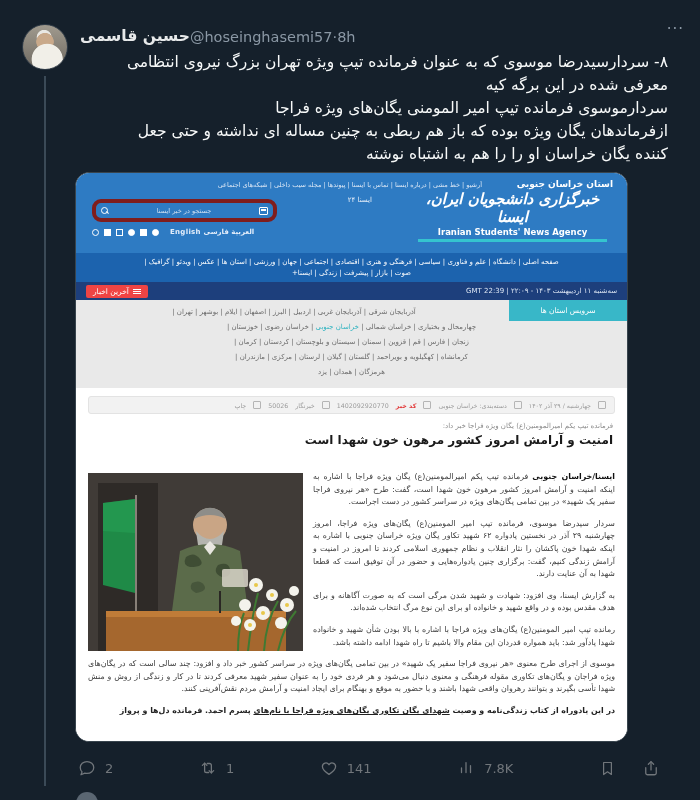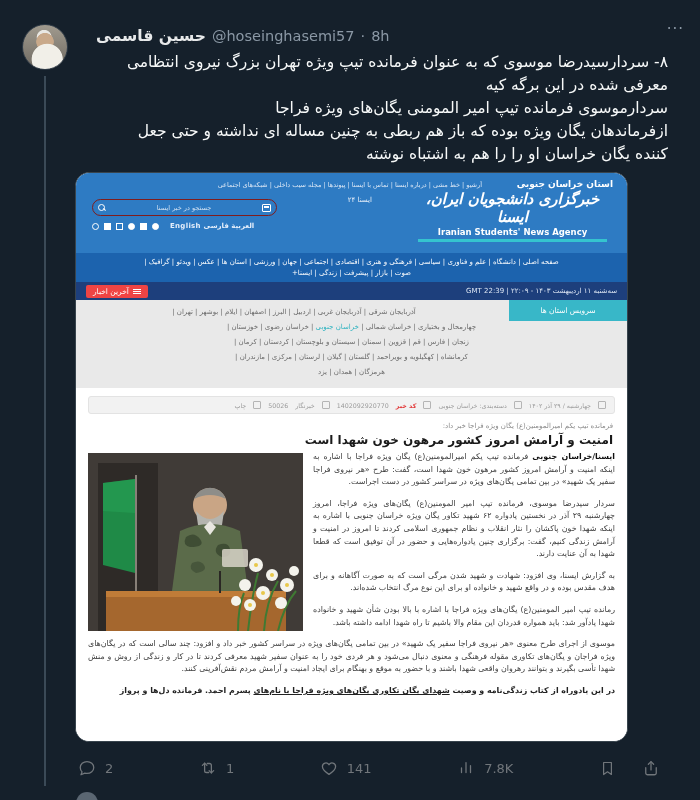--- a/index.html
+++ b/index.html
@@ -14,21 +14,21 @@
     position:absolute;left:22px;top:24px;width:46px;height:46px;border-radius:50%;
     background:
       radial-gradient(circle at 55% 78%, #f1efe8 0 36%, rgba(0,0,0,0) 38%),
       radial-gradient(circle at 50% 38%, #c9a98a 0 24%, rgba(0,0,0,0) 26%),
       radial-gradient(circle at 48% 28%, #e9e7e2 0 18%, rgba(0,0,0,0) 20%),
       linear-gradient(#a09a8e,#6f6a62);
     border:1px solid #2f3b47;box-sizing:border-box;
   }
   .thread-line{position:absolute;left:44px;top:76px;width:2px;height:710px;background:#3b4a57;}
   .next-avatar{position:absolute;left:76px;top:792px;width:22px;height:22px;border-radius:50%;background:#5a6672;}
-  .tweet-header{position:absolute;left:80px;top:27px;right:48px;display:flex;align-items:center;gap:6px;white-space:nowrap;margin-left:16px;}
+  .tweet-header{position:absolute;left:80px;top:27px;right:48px;display:flex;align-items:flex-end;white-space:nowrap;}
   .disp-name{color:#e7e9ea;font-weight:bold;font-size:15.5px;}
   .handle,.dot,.time{color:#8b98a5;font-size:14.5px;}
   .more-btn{position:absolute;right:16px;top:20px;color:#8b98a5;font-size:15px;letter-spacing:1px;cursor:pointer;}
   .tweet-text{position:absolute;top:51px;right:32px;left:10px;direction:rtl;color:#f7f9f9;font-size:15.5px;line-height:23px;}
   .tweet-text div{white-space:nowrap;}
 
   
   .media-card{
     position:absolute;left:75px;top:172px;width:553px;height:570px;
     border-radius:14px;overflow:hidden;background:#fff;border:1px solid #38444d;box-sizing:border-box;
@@ -36,21 +36,21 @@
   }
   .isna-header{height:80px;background:#2e7bc3;position:relative;color:#fff;direction:rtl;}
   .prov-label{position:absolute;top:6px;right:14px;font-size:9px;font-weight:bold;text-align:center;}
   .top-menu{position:absolute;top:8px;right:145px;left:105px;font-size:6.5px;color:#d9e6f5;text-align:right;white-space:nowrap;overflow:hidden;}
   .isna24{position:absolute;top:23px;right:255px;font-size:7px;color:#e8f0fa;}
   .logo-block{position:absolute;top:17px;right:12px;width:205px;text-align:center;}
   .logo-fa{font-family:"DejaVu Serif","Liberation Serif",serif;font-style:italic;font-weight:bold;font-size:15px;line-height:18px;}
   .logo-en{font-size:8.5px;font-weight:bold;margin-top:1px;direction:ltr;}
   .logo-underline{height:3px;background:#35c4cf;margin:2px 8px 0;}
   .search-block{position:absolute;top:26px;left:16px;width:185px;direction:ltr;}
-  .search-pill{height:15px;border:1px solid #7f1d1d;border-radius:9px;display:flex;align-items:center;padding:0 5px;gap:4px;}
+  .search-pill{height:15px;border:4px solid #7f1d1d;border-radius:9px;display:flex;align-items:center;padding:0 5px;gap:4px;}
   .search-ph{flex:1;text-align:center;font-size:6.5px;color:#cfe0f2;}
   .cal-ic{width:9px;height:8px;border:1px solid #fff;border-radius:1px;box-sizing:border-box;position:relative;}
   .cal-ic:before{content:"";position:absolute;top:1px;left:1px;right:1px;height:2px;background:#fff;}
   .mag-ic{width:8px;height:8px;position:relative;}
   .mag-ic:before{content:"";position:absolute;left:0;top:0;width:5px;height:5px;border:1px solid #fff;border-radius:50%;}
   .mag-ic:after{content:"";position:absolute;left:5px;top:5px;width:3px;height:1px;background:#fff;transform:rotate(45deg);}
   .social-row{margin-top:6px;display:flex;align-items:center;gap:5px;font-weight:bold;}
   .s-ic{width:7px;height:7px;border:1px solid #fff;box-sizing:border-box;display:inline-block;}
   .s-ic.round{border-radius:50%;}
   .s-ic.fill{background:#fff;}
@@ -65,21 +65,21 @@
   .provinces .prow{line-height:15px;white-space:nowrap;}
   .provinces .prow.first{padding-left:10px;padding-right:125px;}
   .hl{color:#2fb3c0;}
   .services-tab{position:absolute;top:0;right:0;width:118px;height:21px;background:#38b7c8;color:#fff;display:flex;align-items:center;justify-content:center;font-size:7.5px;}
   .article{background:#fff;height:363px;padding:8px 12px 0;direction:rtl;box-sizing:border-box;overflow:hidden;}
   .meta-bar{background:#f2f2f2;border:1px solid #e3e3e3;border-radius:3px;height:16px;display:flex;align-items:center;gap:7px;font-size:6.3px;color:#9a9a9a;padding:0 8px;}
   .m-ic{width:6px;height:6px;border:1px solid #b5b5b5;border-radius:1px;display:inline-block;flex:none;}
   .code-red{color:#e23b3b;font-weight:bold;}
   .ltr{direction:ltr;unicode-bidi:embed;}
   .kicker{font-size:7px;color:#8a8a8a;text-align:right;margin:8px 2px 3px;}
-  .headline{font-size:12px;font-weight:bold;color:#1a1a1a;text-align:right;margin:0 2px 4px;}
+  .headline{font-size:12px;font-weight:bold;color:#1a1a1a;text-align:right;margin:0 2px 24px;}
   .body-text{font-size:7.9px;color:#3c3c3c;line-height:12.6px;text-align:justify;}
   .body-text p{margin:0 0 9px;}
   .lead-label{font-weight:bold;color:#111;}
   .photo{float:left;width:215px;height:178px;margin:2px 10px 4px 0;background:#3a3734;}
   .p-bold{font-weight:bold;color:#222;}
   .p-bold u{text-decoration:underline;}
   
   .action-bar{position:absolute;left:78px;right:40px;top:750px;height:36px;display:flex;justify-content:space-between;align-items:center;color:#71767b;font-size:13px;}
   .act{display:flex;align-items:center;gap:9px;cursor:pointer;}
   .act svg{display:block;}

